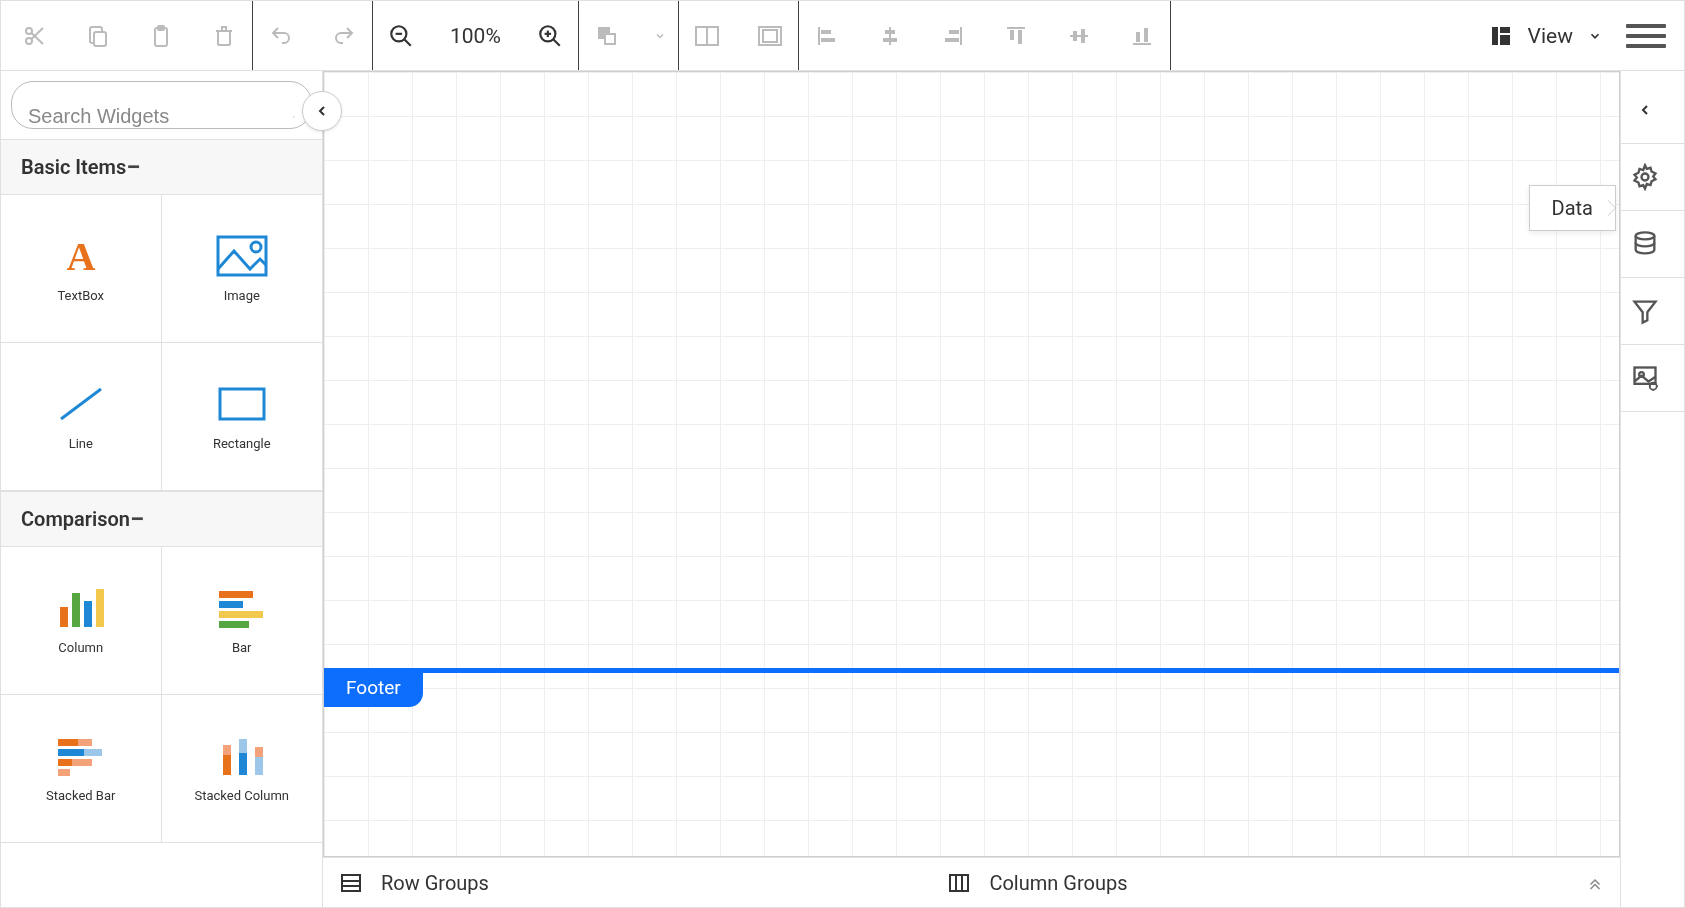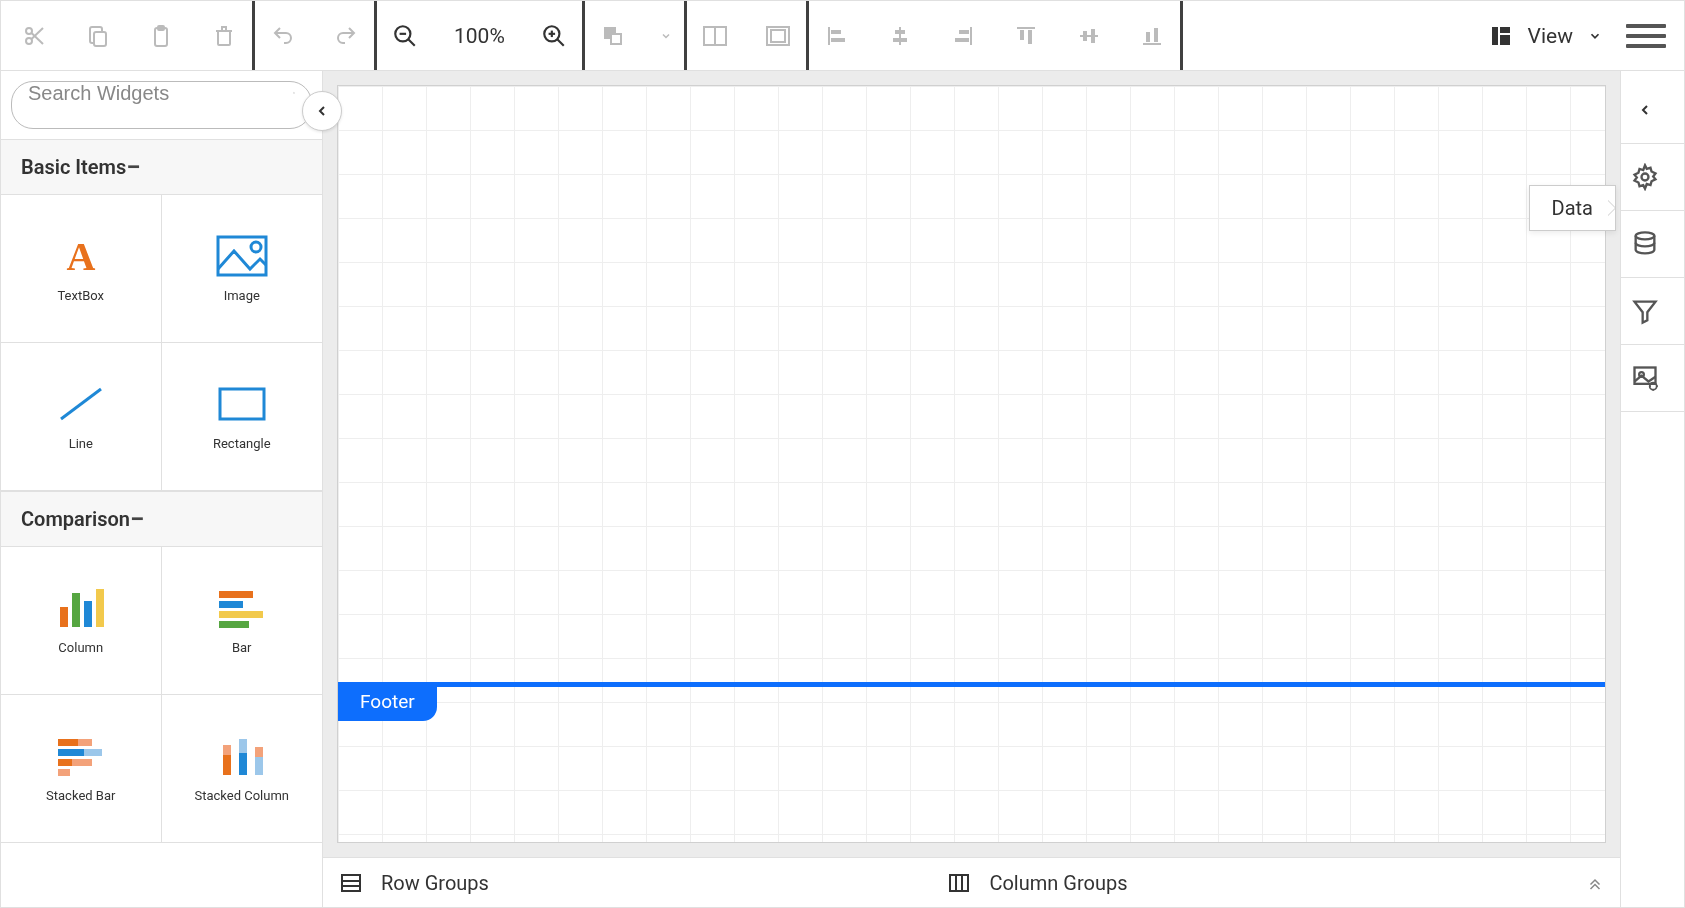--- a/index.html
+++ b/index.html
@@ -1,45 +1,45 @@
 <!DOCTYPE html>
 <html><head>
 <meta charset="utf-8">
 <style>
 * { box-sizing: border-box; margin: 0; padding: 0; }
 body { font-family: -apple-system, BlinkMacSystemFont, "Segoe UI", Roboto, Arial, sans-serif; font-size: 14px; color: #333; background: #fff; overflow: hidden; }
 .app { display: flex; flex-direction: column; width: 1685px; height: 908px; border: 1px solid #e0e0e0; }
 .toolbar { display: flex; align-items: center; height: 70px; border-bottom: 1px solid #e0e0e0; padding: 0 6px; }
-.tool-group { display: flex; align-items: center; height: 100%; padding: 10px 8px; border-right: 3px solid #404040; gap: 23px; }
+.tool-group { display: flex; align-items: center; height: 100%; padding: 10px 8px; border-right: 1px solid #404040; gap: 23px; }
 .tool-btn { width: 40px; height: 40px; display: flex; align-items: center; justify-content: center; border-radius: 4px; cursor: pointer; color: #888; }
 .zoom-label { font-size: 21px; color: #333; padding: 0 6px; }
 .spacer { flex: 1; }
 .view-btn { display: flex; align-items: center; gap: 15px; font-size: 21px; color: #333; cursor: pointer; padding: 0 12px; }
 .hamburger { width: 40px; height: 40px; display: flex; flex-direction: column; justify-content: center; gap: 6px; cursor: pointer; margin: 0 12px; }
 .hamburger div { height: 4px; background: #555; border-radius: 1px; }
 
 .main { flex: 1; display: flex; min-height: 0; }
 
 .sidebar { width: 322px; border-right: 1px solid #e0e0e0; display: flex; flex-direction: column; position: relative; }
 .search-wrap { padding: 10px; }
-.search-box { display: flex; align-items: flex-start; border: 1px solid #bbb; border-radius: 22px; height: 48px; padding: 0 16px; }
+.search-box { display: flex; align-items: flex-end; border: 1px solid #bbb; border-radius: 22px; height: 48px; padding: 0 16px; }
 .search-box input { flex: 1; border: none; outline: none; font-size: 20px; color: #888; background: transparent; }
 .search-box input::placeholder { color: #888; }
 .collapse-btn { position: absolute; top: 20px; right: -20px; width: 40px; height: 40px; border-radius: 50%; background: #fff; border: 1px solid #ccc; display: flex; align-items: center; justify-content: center; cursor: pointer; z-index: 10; box-shadow: 0 1px 3px rgba(0,0,0,0.1); }
 
 .acc-header { display: flex; align-items: center; justify-content: flex-start; padding: 12px 20px; background: #f7f7f7; border-top: 1px solid #e0e0e0; border-bottom: 1px solid #e0e0e0; font-size: 20px; font-weight: 600; cursor: pointer; }
 .acc-header .minus { font-size: 26px; color: #444; }
 .widget-grid { display: grid; grid-template-columns: 1fr 1fr; }
 .widget-cell { height: 148px; border-right: 1px solid #e0e0e0; border-bottom: 1px solid #e0e0e0; display: flex; flex-direction: column; align-items: center; justify-content: center; gap: 10px; cursor: pointer; }
 .widget-cell:nth-child(2n) { border-right: none; }
 .widget-label { font-size: 13px; color: #333; text-align: center; line-height: 1.2; }
 .widget-icon { width: 56px; height: 44px; display: flex; align-items: center; justify-content: center; }
 
 .canvas-area { flex: 1; display: flex; flex-direction: column; min-width: 0; background: #ececec; position: relative; }
-.canvas-scroll { flex: 1; padding: 14px; overflow: hidden; position: relative; }
+.canvas-scroll { flex: 1; overflow: hidden; position: relative; }
 .design-surface { background: #fff; width: 100%; height: 100%; position: relative; background-image: linear-gradient(#eee 1px, transparent 1px), linear-gradient(90deg, #eee 1px, transparent 1px); background-size: 44px 44px; border: 1px solid #d0d0d0; }
 .footer-bar { position: absolute; left: 0; right: 0; top: 596px; }
 .footer-line { height: 5px; background: #0d6efd; }
 .footer-tab { position: absolute; left: 0; top: 0; background: #0d6efd; color: #fff; font-size: 19px; padding: 8px 22px; border-bottom-right-radius: 14px; }
 
 .bottom-panel { height: 50px; background: #fff; border-top: 1px solid #e0e0e0; display: flex; align-items: center; padding: 0 16px; gap: 12px; }
 .bottom-panel .group { display: flex; align-items: center; gap: 18px; font-size: 20px; color: #333; }
 .bottom-panel .sep { flex: 1; }
 .bottom-panel .chev-up { cursor: pointer; color: #888; }
 

